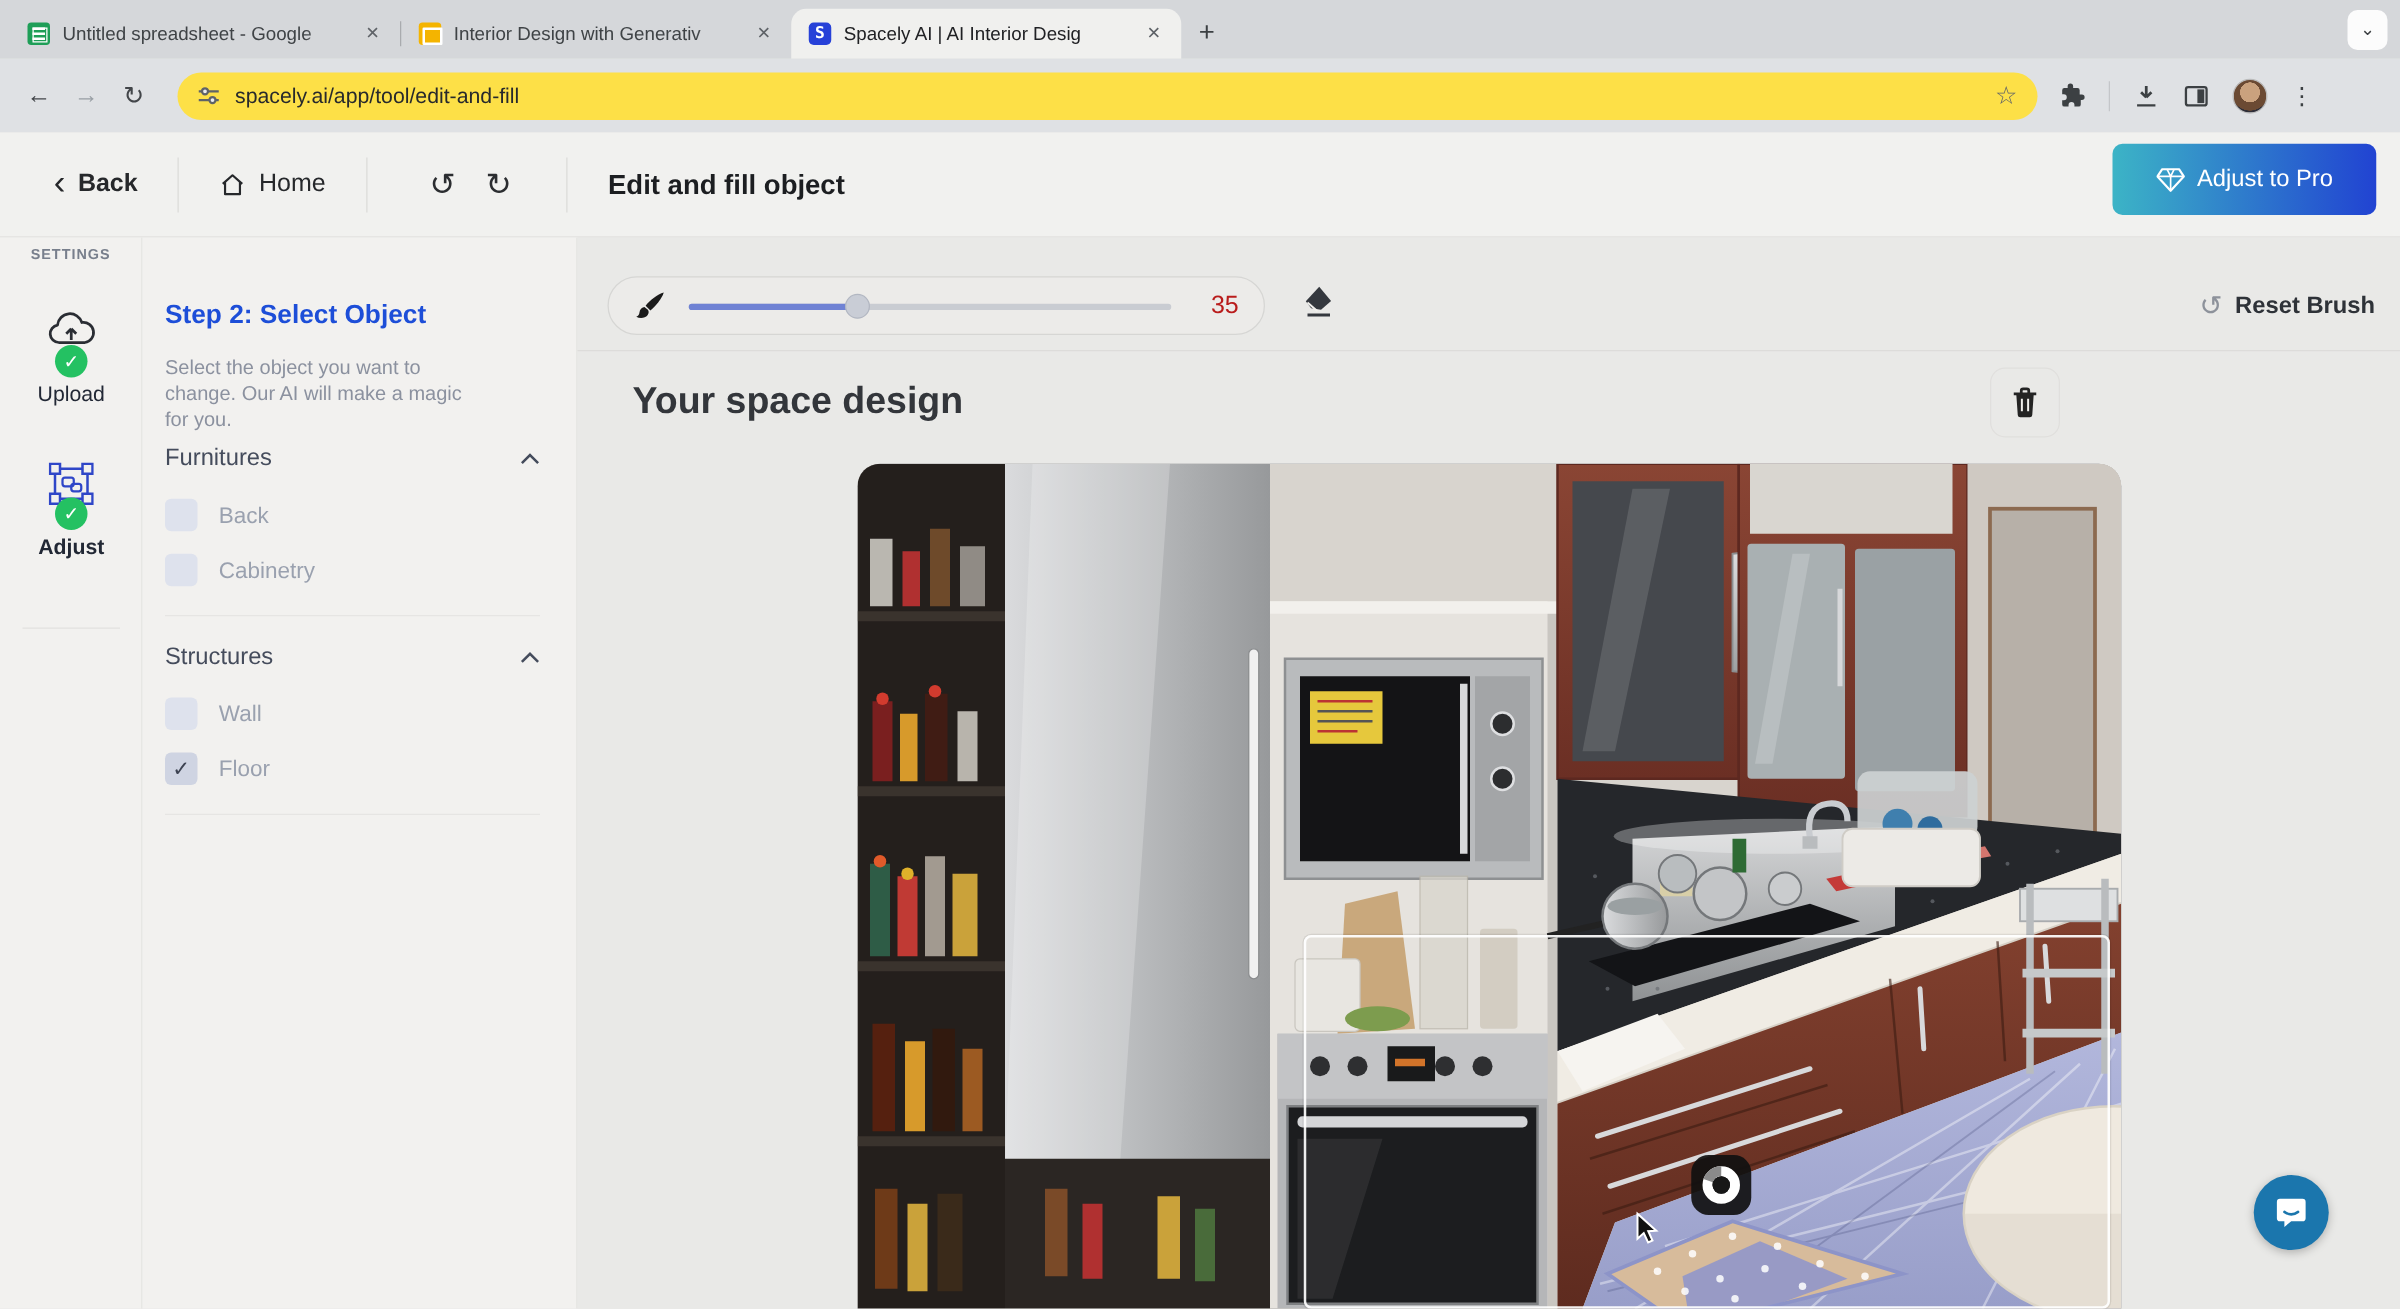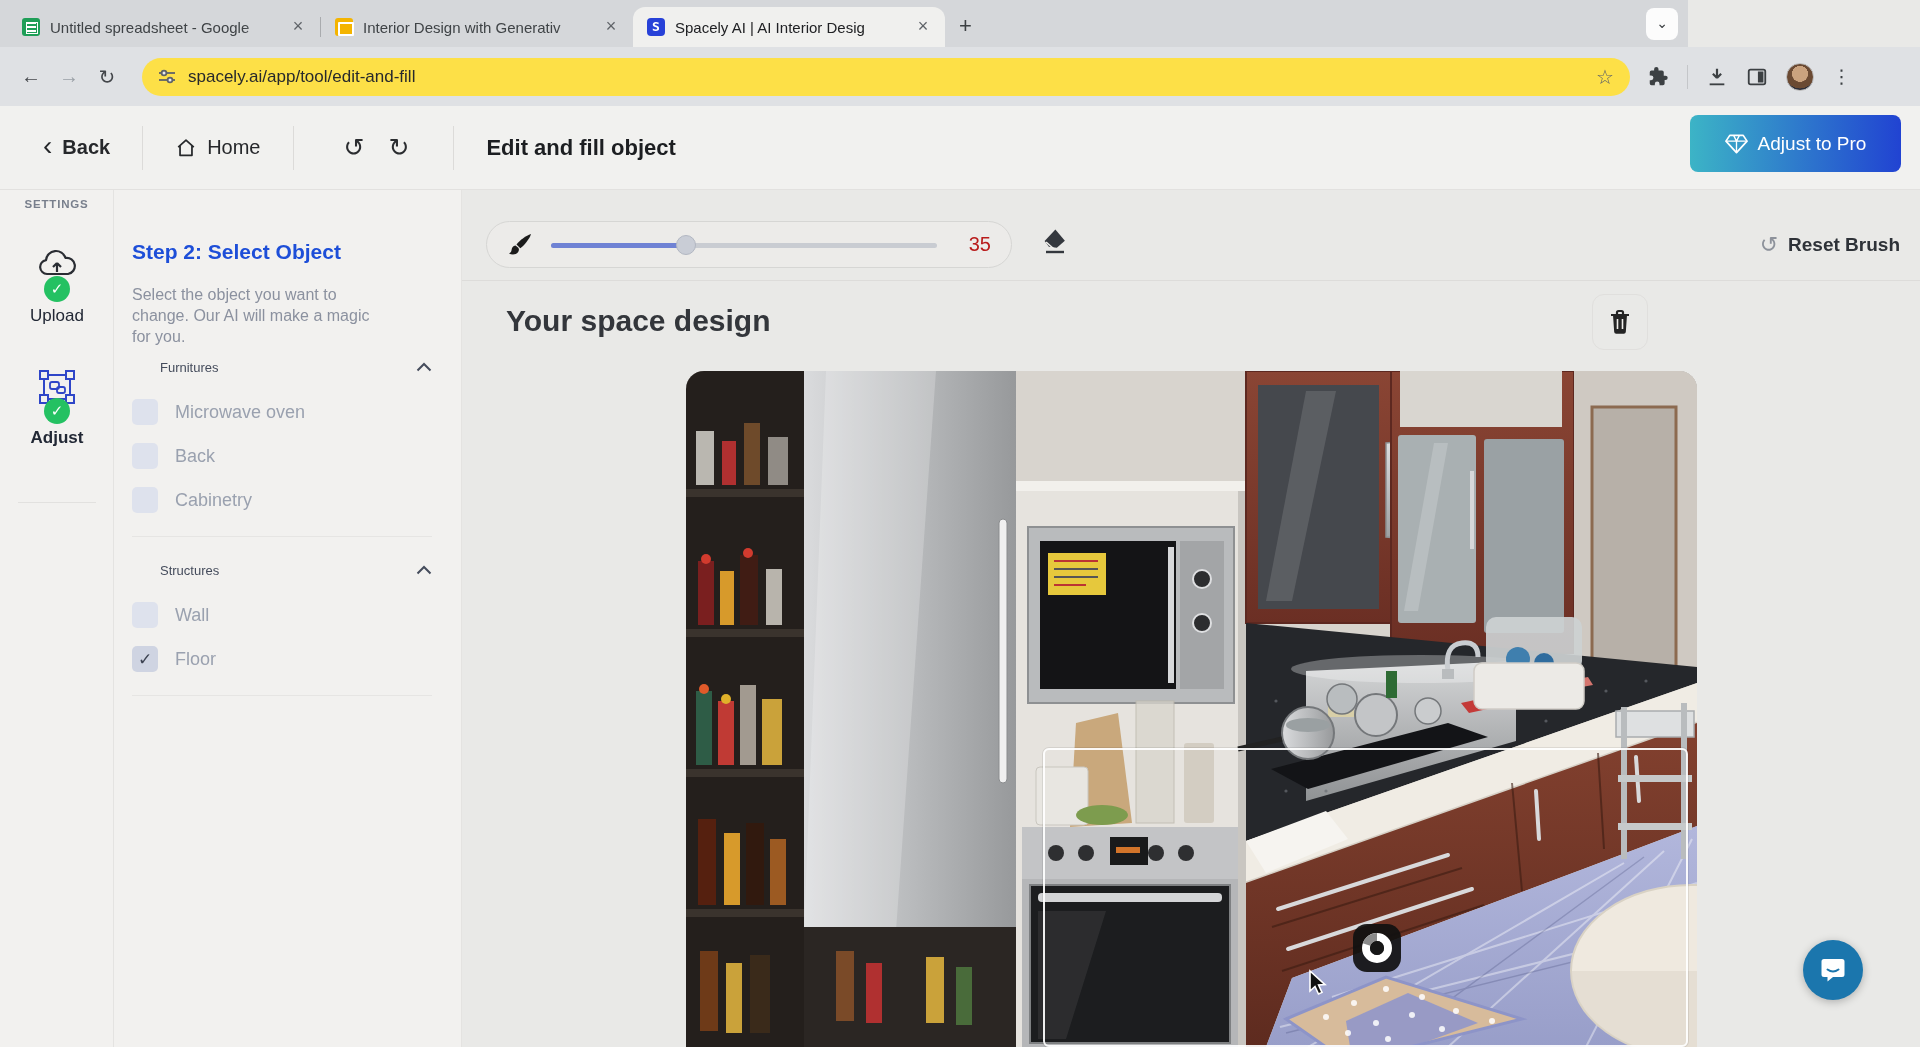--- a/index.html
+++ b/index.html
@@ -1,21 +1,21 @@
 <!DOCTYPE html>
 <html><head>
 <meta charset="utf-8">
 <style>
   * { margin:0; padding:0; box-sizing:border-box; }
   html,body { width:1920px; height:1047px; overflow:hidden; }
   body { font-family:"Liberation Sans", sans-serif; background:#e9e9e7; }
   #app { position:relative; width:1920px; height:1047px; overflow:hidden; }
 
   
-  .tabstrip { position:absolute; left:0; top:0; width:1688px; height:47px; background:#d5d7da; display:flex; align-items:flex-end; }
+  .tabstrip { position:absolute; left:0; top:0; width:1920px; height:47px; background:#d5d7da; display:flex; align-items:flex-end; }
   .tab { display:flex; align-items:center; gap:10px; height:40px; width:312px; padding:0 12px 0 14px; color:#3f4346; font-size:15px; position:relative; }
   .tab .title { flex:1; white-space:nowrap; overflow:hidden; -webkit-mask-image:linear-gradient(90deg,#000 85%,transparent); mask-image:linear-gradient(90deg,#000 85%,transparent); }
   .tab.active { background:#f0f0ee; border-radius:12px 12px 0 0; color:#202124; }
   .tab .close { font-size:18px; color:#5f6368; width:20px; height:20px; line-height:19px; text-align:center; border-radius:50%; }
   .tabsep { width:1px; height:20px; background:#a9abae; margin-bottom:10px; }
   .favicon { width:18px; height:18px; border-radius:3px; position:relative; flex:0 0 18px; }
   .fav-sheets { background:#1e9e57; }
   .fav-sheets:before { content:""; position:absolute; left:4px; top:4px; width:10px; height:10px; background:
      linear-gradient(#fff,#fff) 0 4.5px/10px 1px no-repeat, linear-gradient(#fff,#fff) 4.5px 0/1px 10px no-repeat,
      linear-gradient(#fff,#fff) 0 0/10px 10px no-repeat padding-box; border:1px solid #fff; background:none; }
@@ -56,21 +56,21 @@
   .railitem .lbl { font-size:17px; color:#222835; margin-top:4px; }
   .badge { width:26px; height:26px; border-radius:50%; display:flex; align-items:center; justify-content:center; color:#fff; font-size:15px; margin-top:-6px; }
   .raildiv { position:absolute; left:18px; top:312px; width:78px; height:1px; background:#e2e1df; }
 
   
   .panel { position:absolute; left:114px; top:190px; width:348px; height:857px; background:#f2f1ef; border-right:1px solid #e4e3e1; padding:0 30px 0 18px; }
   .step-title { position:absolute; left:18px; top:50px; font-size:21px; font-weight:bold; color:#1d4ed8; }
   .step-desc { position:absolute; left:18px; top:94px; width:252px; font-size:16px; line-height:21px; color:#8b919f; }
   .sections { position:absolute; left:18px; top:160px; width:300px; }
   .sec-head { height:34px; display:flex; align-items:center; justify-content:space-between; margin-bottom:6px; }
-  .sec-title { font-size:13px; font-weight:500; color:#454c5c;margin-left:28px; }
+  .sec-title { font-size:19px; font-weight:500; color:#454c5c; }
   .cb-row { height:44px; display:flex; align-items:center; gap:17px; }
   .cb { width:26px; height:26px; border-radius:5px; background:#dee2ed; display:flex; align-items:center; justify-content:center; font-size:17px; color:#3d4352; }
   .cb.checked { background:#cfd4e2; }
   .cb-label { font-size:18px; color:#9aa1af; }
   .sec-div { height:1px; background:#e6e5e3; margin:14px 0 16px; }
 
   
   .brushbar { position:absolute; left:462px; top:190px; width:1458px; height:91px; border-bottom:1px solid #dddcda; }
   .brushpill { position:absolute; left:24px; top:31px; width:526px; height:47px; border:1px solid #d6d6d4; background:#ecebe9; border-radius:24px; display:flex; align-items:center; padding:0 20px; }
   .slider { position:relative; flex:1; height:20px; margin:0 18px; }
@@ -213,24 +213,20 @@
   <div class="panel">
     <div class="step-title">Step 2: Select Object</div>
     <div class="step-desc">Select the object you want to change. Our AI will make a magic for you.</div>
     <div class="sections" id="sections">
         <div>
           <div class="sec-head">
             <span class="sec-title">Furnitures</span>
             <svg width="16" height="10" viewBox="0 0 16 10">
               <path d="M1.5 8.5 8 2l6.5 6.5" fill="none" stroke="#454c5c" stroke-width="2"></path>
             </svg>
-          </div>
-          <div class="cb-row">
-            <span class="cb"></span>
-            <span class="cb-label">Microwave oven</span>
           </div>
           <div class="cb-row">
             <span class="cb"></span>
             <span class="cb-label">Back</span>
           </div>
           <div class="cb-row">
             <span class="cb"></span>
             <span class="cb-label">Cabinetry</span>
           </div>
           <div class="sec-div"></div>

